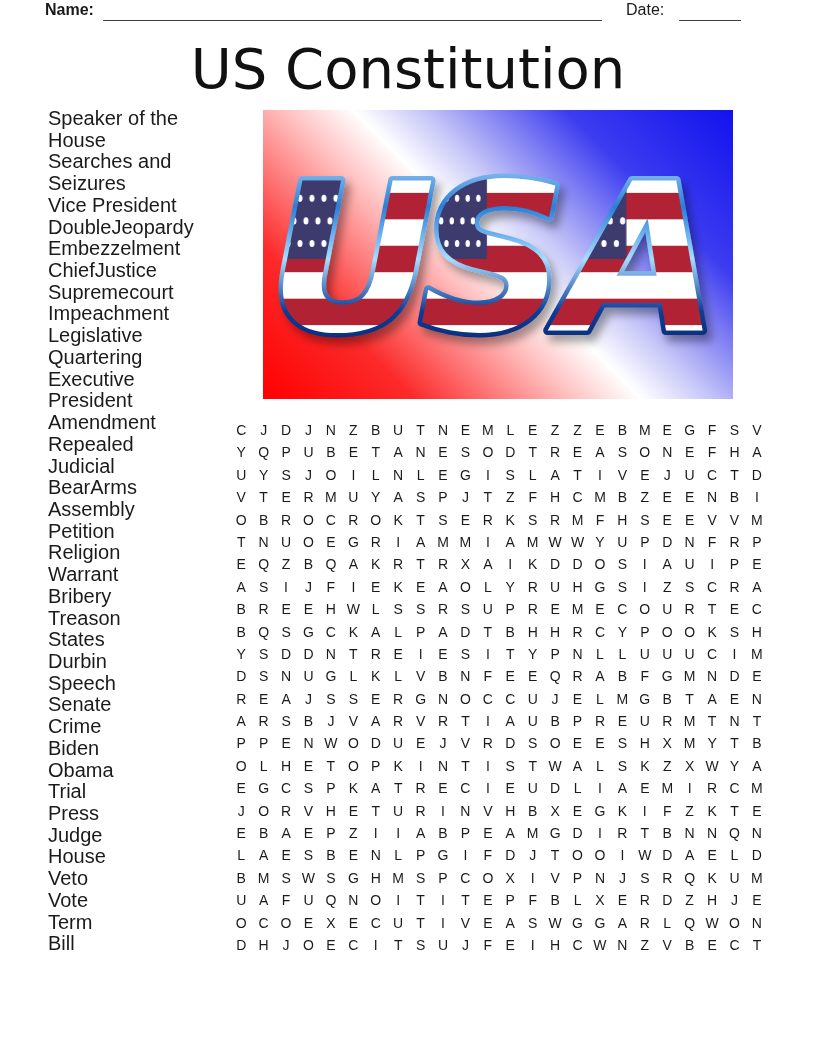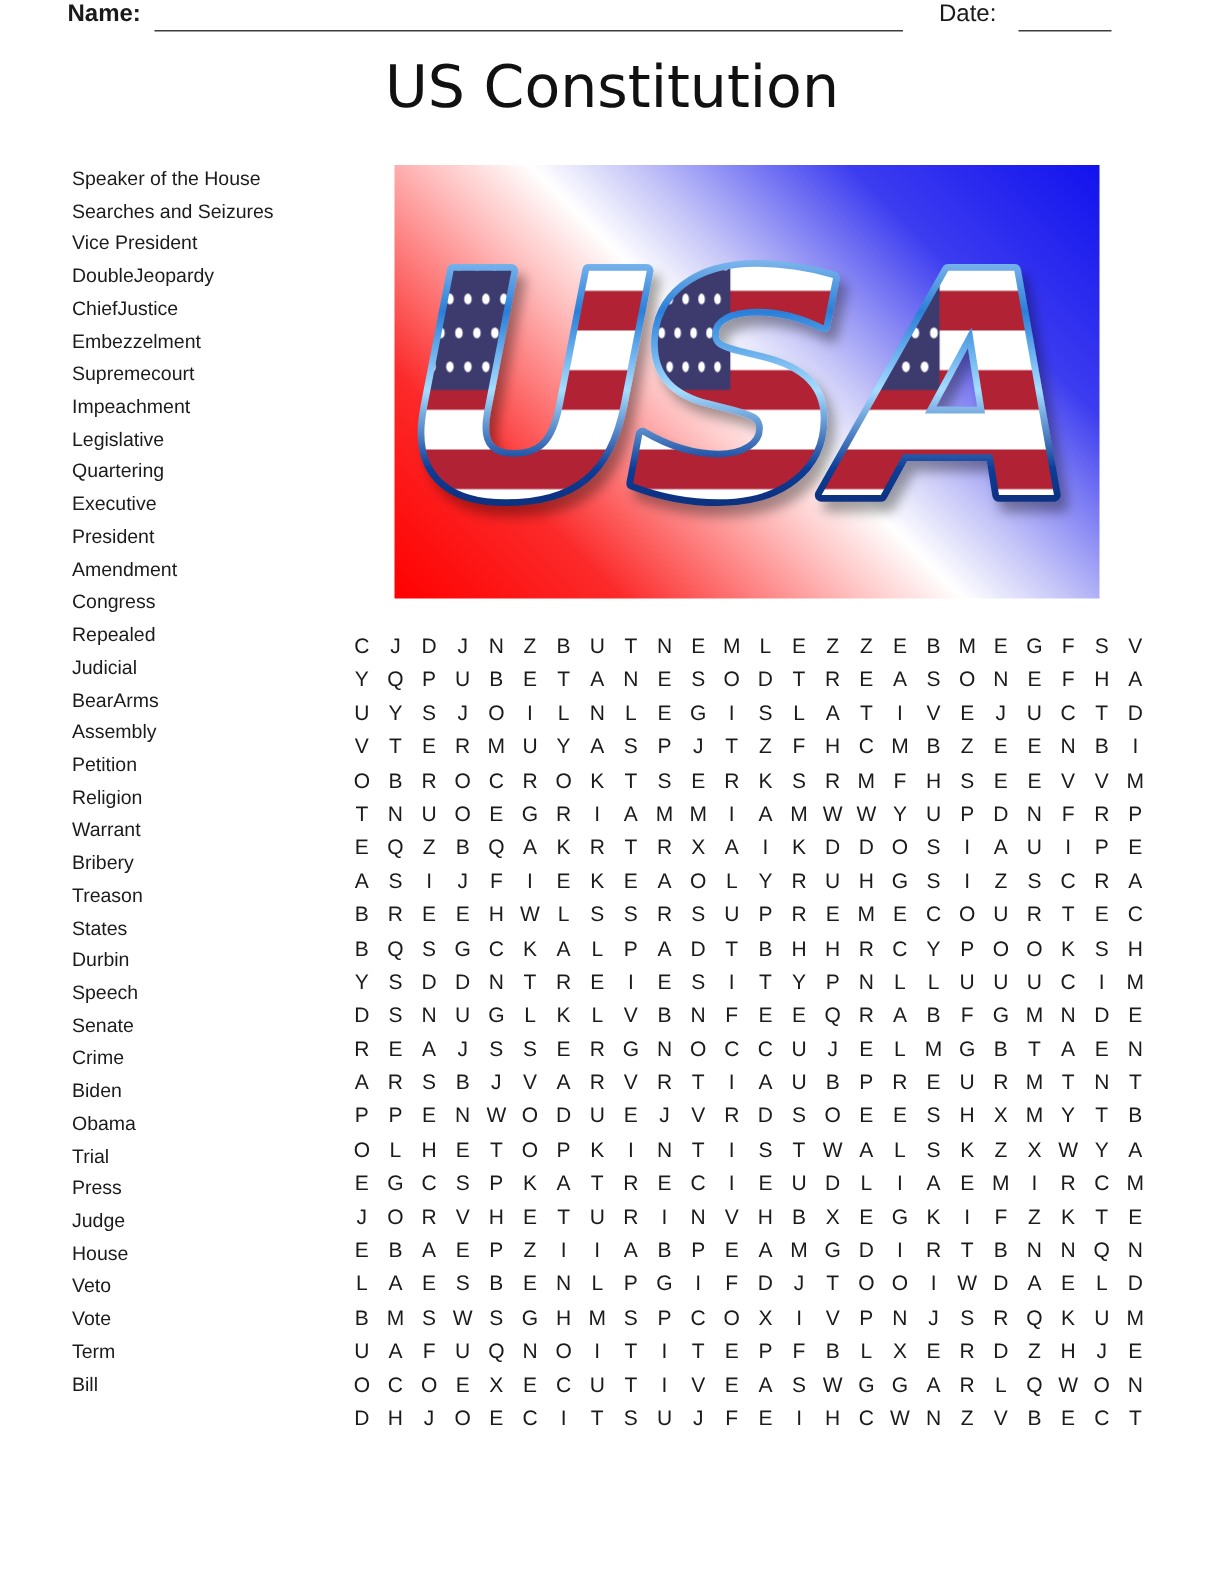--- a/index.html
+++ b/index.html
@@ -18,21 +18,21 @@
   #name-label { left: 45px; top: 1px; font-size: 16px; font-weight: bold; }
   #name-line  { left: 103px; top: 0; width: 499px; height: 21px; border-bottom: 1.6px solid #3c3c3c; }
   #date-label { left: 626px; top: 1px; font-size: 16px; }
   #date-line  { left: 679px; top: 0; width: 62px; height: 21px; border-bottom: 1.6px solid #3c3c3c; }
 
   
   #page-title {
     left: 0; top: 36px; width: 816px;
     text-align: center;
     font-family: "DejaVu Sans", sans-serif;
-    font-size: 39px;
+    font-size: 56px;
     font-weight: normal;
     color: #111;
     letter-spacing: 0;
   }
 
   
   #usa-image { left: 263px; top: 110px; width: 470px; height: 289px; }
   .usa-bg {
     position: absolute; inset: 0;
     background: linear-gradient(45deg,
@@ -43,21 +43,21 @@
       #c6c6f8 59%,
       #3c3cf0 78%,
       var(--bg-blue, #1212ee) 100%);
   }
   #usa-svg { position: absolute; inset: 0; }
 
   
   #word-list {
     left: 48px; top: 108px;
     margin: 0; padding: 0; list-style: none;
-    font-size: 13px; line-height: 21.72px;
+    font-size: 20px; line-height: 21.72px;
     color: #1b1b1b;
     width: 190px;
   }
 
   
   #puzzle-grid { left: 230px; top: 419px; width: 539px; }
   .grid-row { display: flex; height: 22.4px; }
   .grid-cell {
     width: 22.43px;
     text-align: center;
@@ -140,30 +140,29 @@
       <text x="298" y="220" fill="url(#flagPattern)">A</text>
     </g>
   </svg>
 </div>
 
 <ul class="abs" id="word-list">
     <li>Speaker of the House</li>
     <li>Searches and Seizures</li>
     <li>Vice President</li>
     <li>DoubleJeopardy</li>
+    <li>Embezzelment</li>
     <li>ChiefJustice</li>
-    <li>Embezzelment</li>
     <li>Supremecourt</li>
     <li>Impeachment</li>
     <li>Legislative</li>
     <li>Quartering</li>
     <li>Executive</li>
     <li>President</li>
     <li>Amendment</li>
-    <li>Congress</li>
     <li>Repealed</li>
     <li>Judicial</li>
     <li>BearArms</li>
     <li>Assembly</li>
     <li>Petition</li>
     <li>Religion</li>
     <li>Warrant</li>
     <li>Bribery</li>
     <li>Treason</li>
     <li>States</li>

